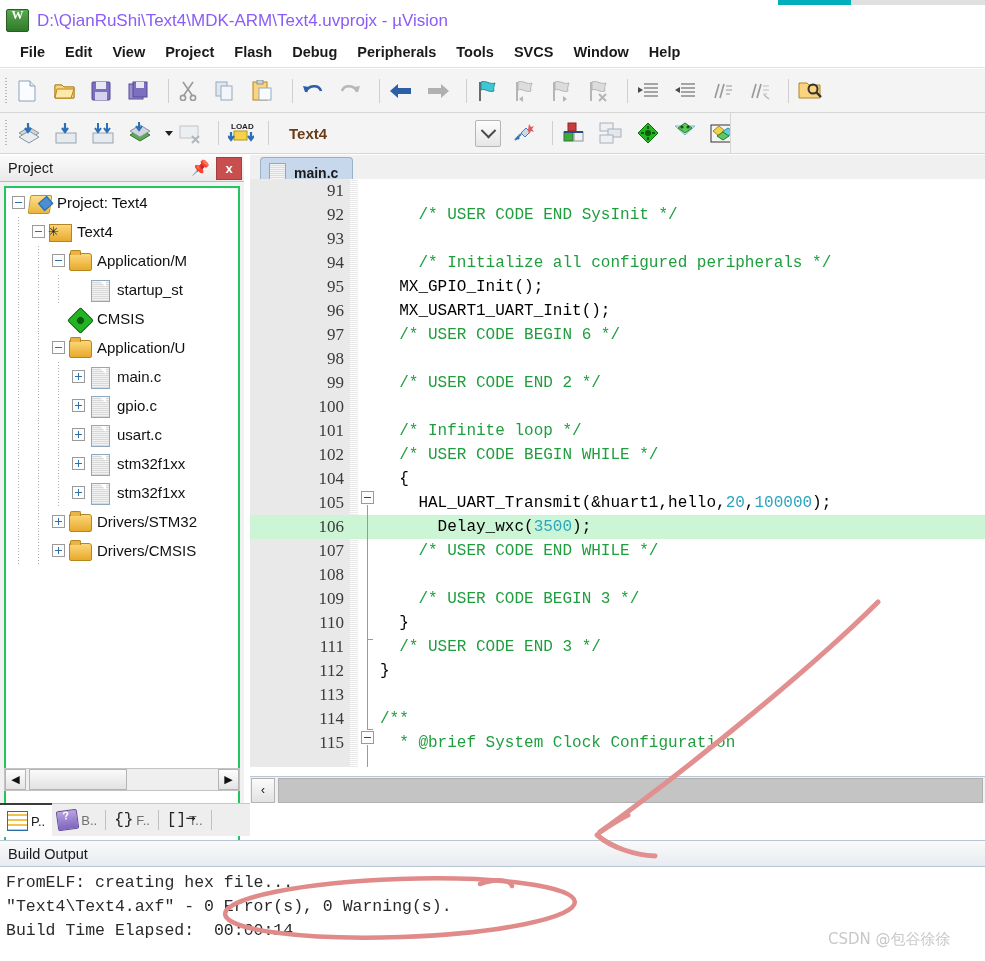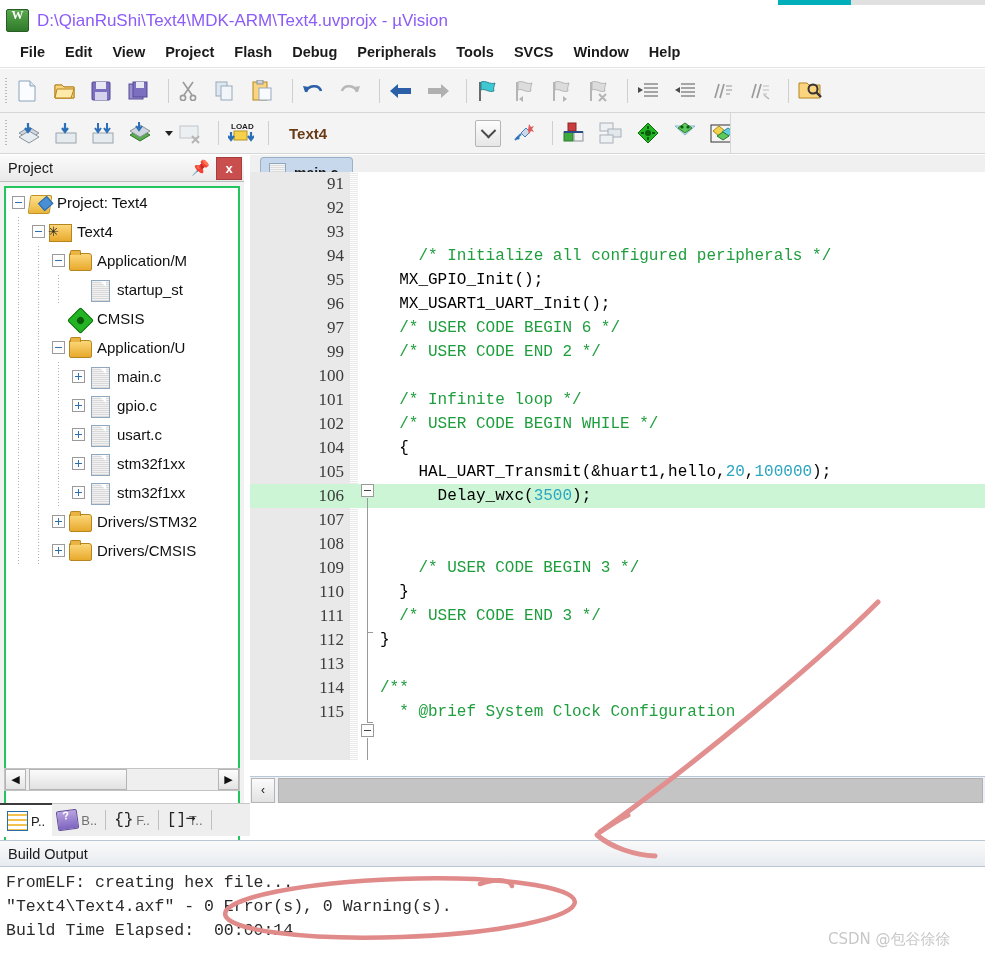--- a/index.html
+++ b/index.html
@@ -278,21 +278,21 @@
     display: flex; align-items: center; padding: 0 14px 0 8px;
     font-size: 14px; font-weight: bold; color: #1a1a1a;
     box-sizing: border-box;
   }
   .doc-tab .dico {
     width: 15px; height: 18px; margin-right: 8px; flex: none; position: relative;
     background: repeating-linear-gradient(to bottom, #f4f4f4 0px, #f4f4f4 1px, #dcdcdc 1px, #dcdcdc 2px);
     border: 1px solid #8fa8bf;
   }
   .code-area {
-    position: absolute; left: 0; top: 17px; width: 735px; height: 588px;
+    position: absolute; left: 0; top: 24px; width: 735px; height: 588px;
     background: #ffffff; overflow: hidden;
   }
   .gutter {
     position: absolute; left: 0; top: 0; width: 108px; height: 588px;
     background: #e9e9e9;
   }
   .gutter-edge {
     position: absolute; left: 100px; top: 0; width: 8px; height: 588px;
     background: repeating-linear-gradient(to bottom, #fdfdfd 0px, #fdfdfd 1px, #ebebeb 1px, #ebebeb 2px);
   }
@@ -844,34 +844,35 @@
         <span>main.c</span>
       </div>
     </div>
 
     <div class="code-area">
       <div class="gutter"></div>
       <div class="gutter-edge"></div>
       <div class="fold-col"></div>
       <div class="code-lines" id="codelines">
           <div class="cline"><span class="ln">91</span><span class="src"></span></div>
-          <div class="cline"><span class="ln">92</span></div>
+          <div class="cline"><span class="ln">92</span><span class="src"><span class="cmt">    /* USER CODE END SysInit */</span></span></div>
           <div class="cline"><span class="ln">93</span><span class="src"></span></div>
           <div class="cline"><span class="ln">94</span><span class="src"><span class="cmt">    /* Initialize all configured peripherals */</span></span></div>
           <div class="cline"><span class="ln">95</span><span class="src"><span>  MX_GPIO_Init();</span></span></div>
           <div class="cline"><span class="ln">96</span><span class="src"><span>  MX_USART1_UART_Init();</span></span></div>
           <div class="cline"><span class="ln">97</span><span class="src"><span class="cmt">  /* USER CODE BEGIN 6 */</span></span></div>
+          <div class="cline"><span class="ln">98</span><span class="src"></span></div>
           <div class="cline"><span class="ln">99</span><span class="src"><span class="cmt">  /* USER CODE END 2 */</span></span></div>
           <div class="cline"><span class="ln">100</span><span class="src"></span></div>
           <div class="cline"><span class="ln">101</span><span class="src"><span class="cmt">  /* Infinite loop */</span></span></div>
           <div class="cline"><span class="ln">102</span><span class="src"><span class="cmt">  /* USER CODE BEGIN WHILE */</span></span></div>
           <div class="cline"><span class="ln">104</span><span class="src"><span>  {</span></span></div>
           <div class="cline"><span class="ln">105</span><span class="src"><span>    HAL_UART_Transmit(&amp;huart1,hello,</span><span class="num">20</span><span>,</span><span class="num">100000</span><span>);</span></span></div>
           <div class="cline hl"><span class="ln">106</span><span class="src"><span>      Delay_wxc(</span><span class="num">3500</span><span>);</span></span></div>
-          <div class="cline"><span class="ln">107</span></div>
+          <div class="cline"><span class="ln">107</span><span class="src"><span class="cmt">    /* USER CODE END WHILE */</span></span></div>
           <div class="cline"><span class="ln">108</span><span class="src"></span></div>
           <div class="cline"><span class="ln">109</span><span class="src"><span class="cmt">    /* USER CODE BEGIN 3 */</span></span></div>
           <div class="cline"><span class="ln">110</span><span class="src"><span>  }</span></span></div>
           <div class="cline"><span class="ln">111</span><span class="src"><span class="cmt">  /* USER CODE END 3 */</span></span></div>
           <div class="cline"><span class="ln">112</span><span class="src"><span>}</span></span></div>
           <div class="cline"><span class="ln">113</span><span class="src"></span></div>
           <div class="cline"><span class="ln">114</span><span class="src"><span class="cmt">/**</span></span></div>
           <div class="cline"><span class="ln">115</span><span class="src"><span class="cmt">  * @brief System Clock Configuration</span></span></div>
         </div>
 

